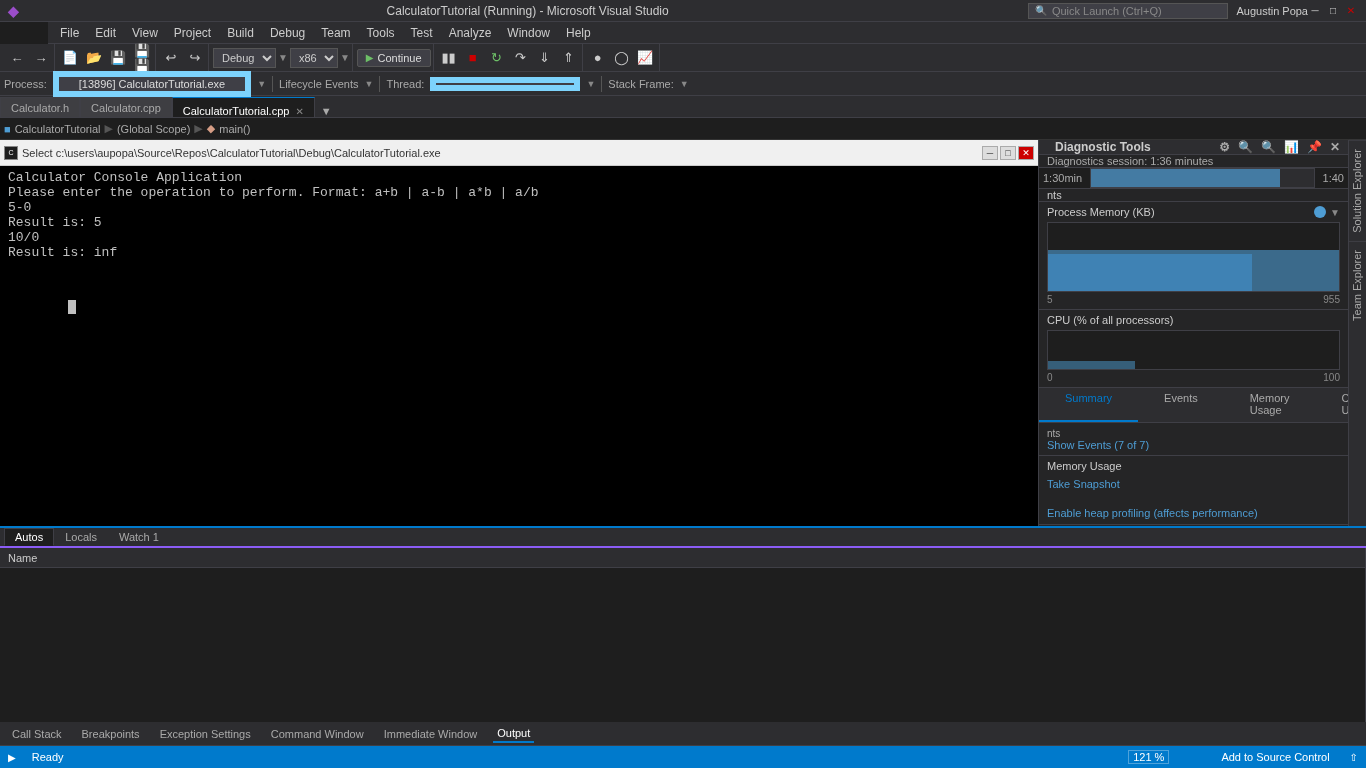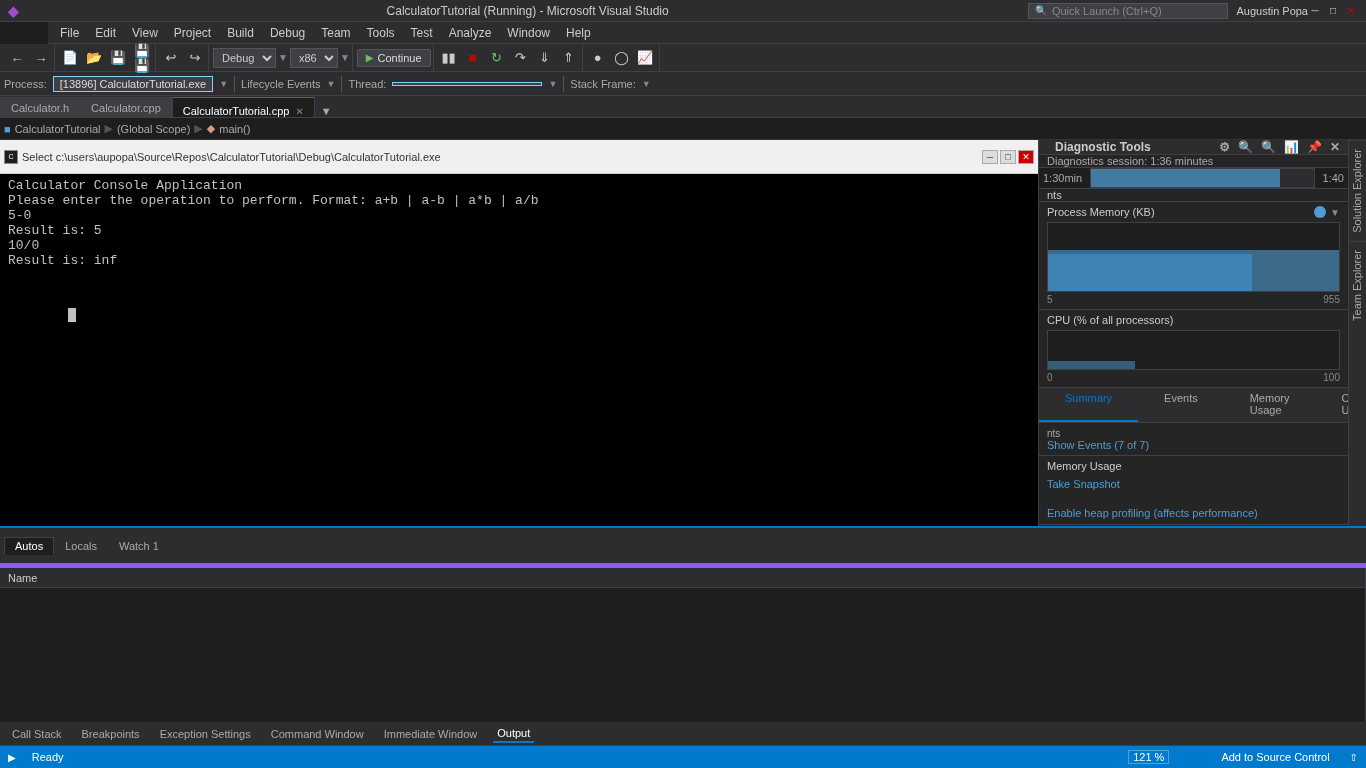--- a/index.html
+++ b/index.html
@@ -61,21 +61,21 @@
       background: #2d2d30;
       display: flex;
       align-items: center;
       padding: 0 4px;
       border-bottom: 1px solid #3f3f46;
       color: #ccc;
       font-size: 11px;
       gap: 6px;
     }
     .debug-label { color: #aaa; }
-    .debug-value { color: #ddd; background: #3f3f46; padding: 1px 6px; border: 1px solid #7dd3fc; }
+    .debug-value { color: #ddd; background: #3f3f46; padding: 1px 20px; border: 6px solid #7dd3fc; }
 
     
     #tabbar {
       height: 22px;
       background: #2d2d30;
       display: flex;
       align-items: flex-end;
       border-bottom: 1px solid #3f3f46;
     }
     .tab {
@@ -137,21 +137,21 @@
       position: absolute;
       top: 0;
       left: 0;
       right: 0;
       bottom: 0;
       z-index: 10;
       display: flex;
       flex-direction: column;
     }
     #console-titlebar {
-      height: 34px;
+      height: 26px;
       background: #f0f0f0;
       display: flex;
       align-items: center;
       padding: 0 4px;
       gap: 4px;
       border-bottom: 1px solid #ccc;
       flex-shrink: 0;
     }
     #console-titlebar .console-icon { width: 14px; height: 14px; background: #1e1e1e; border: 1px solid #888; display: flex; align-items: center; justify-content: center; }
     #console-titlebar .console-title { flex: 1; font-size: 11px; color: #333; }
@@ -327,26 +327,26 @@
     #bottom-area {
       height: 220px;
       display: flex;
       flex-direction: column;
       border-top: 2px solid #007acc;
       background: #1e1e1e;
     }
 
     
     #autos-tabbar {
-      height: 40px;
+      height: 20px;
       background: #2d2d30;
       display: flex;
       align-items: center;
       padding: 0 4px;
-      border-bottom: 5px solid #8b5cf6;
+      border-bottom: 2px solid #8b5cf6;
     }
     .autos-tab {
       padding: 2px 10px;
       font-size: 11px;
       color: #aaa;
       cursor: pointer;
       border: 1px solid transparent;
     }
     .autos-tab.active {
       background: #1e1e1e;

